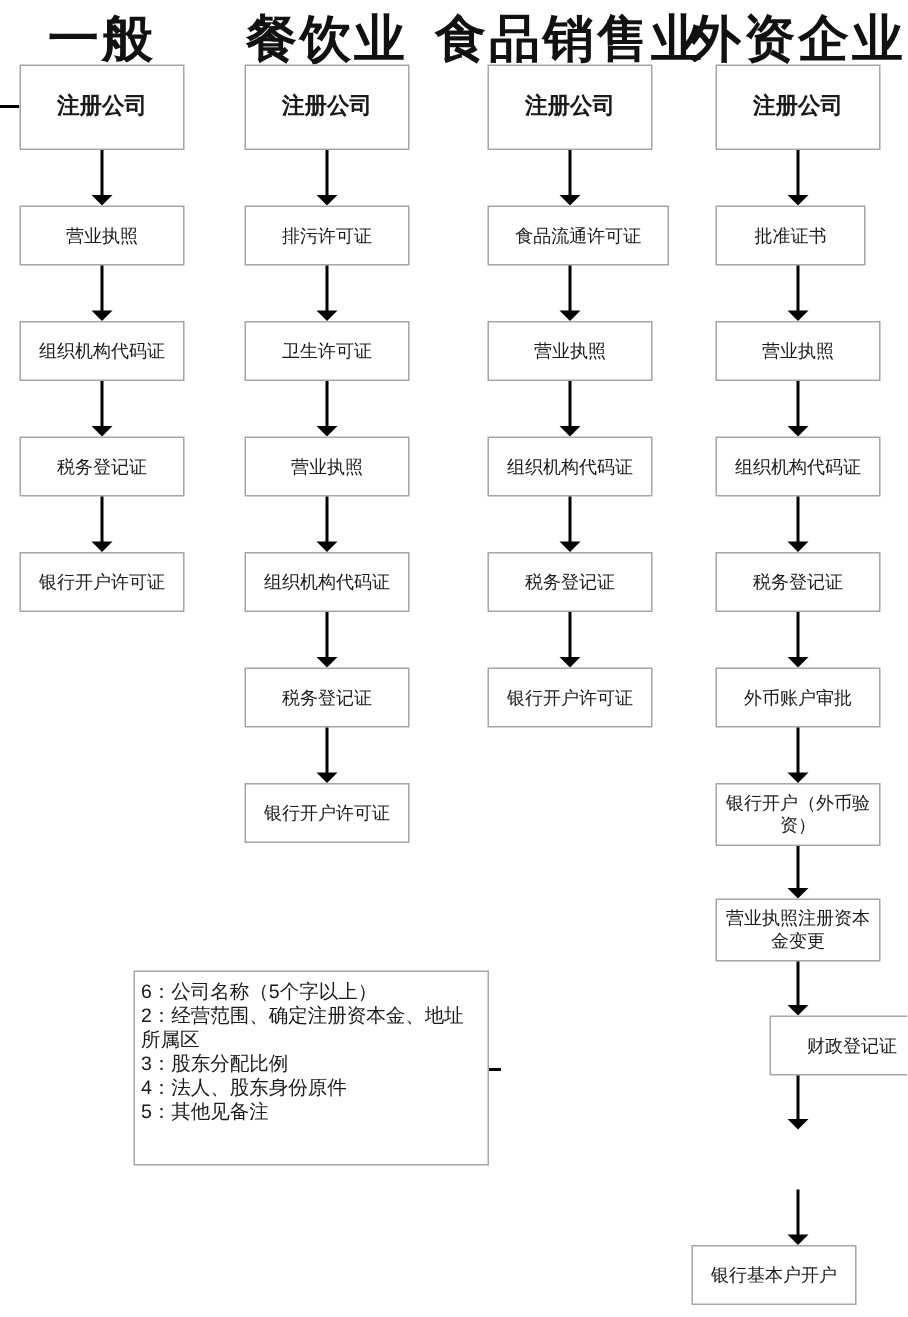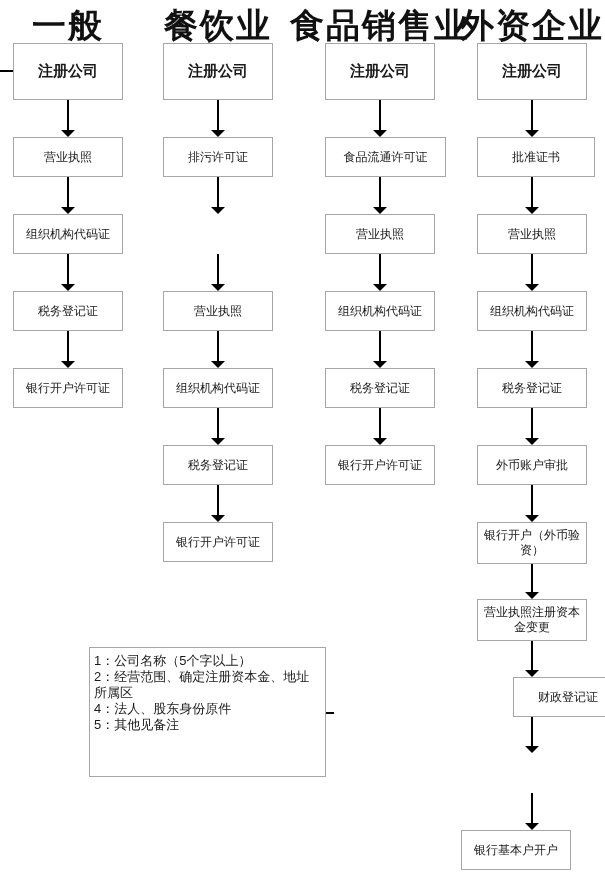--- a/index.html
+++ b/index.html
@@ -71,22 +71,23 @@
 </style>
 </head>
 <body>
 
 <div id="stage">
 
   <div class="stub" id="stub-left"></div>
   <div class="stub" id="stub-note"></div>
 
   <div class="note-box">
-    <div class="note-line">1：公司名称（5个字以上）</div>
+    <div class="note-line">6：公司名称（5个字以上）</div>
     <div class="note-line">2：经营范围、确定注册资本金、地址所属区</div>
+    <div class="note-line">3：股东分配比例</div>
     <div class="note-line">4：法人、股东身份原件</div>
     <div class="note-line">5：其他见备注</div>
   </div>
 
 <div class="col-header" style="left: 68px;">一般</div>
     <div class="step-box first" style="left: 13px; top: 43px; width: 110px; height: 57px;">注册公司</div>
     <div class="arrow" style="left: 61px; top: 100px; height: 37px;">
       <i class="shaft"></i>
       <i class="head"></i>
     </div>
@@ -110,20 +111,21 @@
     <div class="step-box first" style="left: 163px; top: 43px; width: 110px; height: 57px;">注册公司</div>
     <div class="arrow" style="left: 211px; top: 100px; height: 37px;">
       <i class="shaft"></i>
       <i class="head"></i>
     </div>
     <div class="step-box" style="left: 163px; top: 137px; width: 110px; height: 40px;">排污许可证</div>
     <div class="arrow" style="left: 211px; top: 177px; height: 37px;">
       <i class="shaft"></i>
       <i class="head"></i>
     </div>
+    <div class="step-box" style="left: 163px; top: 214px; width: 110px; height: 40px;">卫生许可证</div>
     <div class="arrow" style="left: 211px; top: 254px; height: 37px;">
       <i class="shaft"></i>
       <i class="head"></i>
     </div>
     <div class="step-box" style="left: 163px; top: 291px; width: 110px; height: 40px;">营业执照</div>
     <div class="arrow" style="left: 211px; top: 331px; height: 37px;">
       <i class="shaft"></i>
       <i class="head"></i>
     </div>
     <div class="step-box" style="left: 163px; top: 368px; width: 110px; height: 40px;">组织机构代码证</div>
@@ -163,21 +165,21 @@
       <i class="shaft"></i>
       <i class="head"></i>
     </div>
     <div class="step-box" style="left: 325px; top: 445px; width: 110px; height: 40px;">银行开户许可证</div>
     <div class="col-header" style="left: 532px;">外资企业</div>
     <div class="step-box first" style="left: 477px; top: 43px; width: 110px; height: 57px;">注册公司</div>
     <div class="arrow" style="left: 525px; top: 100px; height: 37px;">
       <i class="shaft"></i>
       <i class="head"></i>
     </div>
-    <div class="step-box" style="left: 477px; top: 137px; width: 118px; height: 40px;">批准证书</div>
+    <div class="step-box" style="left: 477px; top: 137px; width: 100px; height: 40px;">批准证书</div>
     <div class="arrow" style="left: 525px; top: 177px; height: 37px;">
       <i class="shaft"></i>
       <i class="head"></i>
     </div>
     <div class="step-box" style="left: 477px; top: 214px; width: 110px; height: 40px;">营业执照</div>
     <div class="arrow" style="left: 525px; top: 254px; height: 37px;">
       <i class="shaft"></i>
       <i class="head"></i>
     </div>
     <div class="step-box" style="left: 477px; top: 291px; width: 110px; height: 40px;">组织机构代码证</div>

